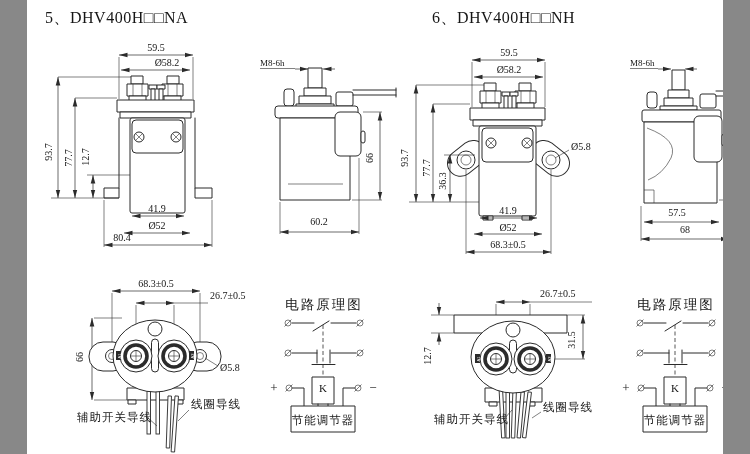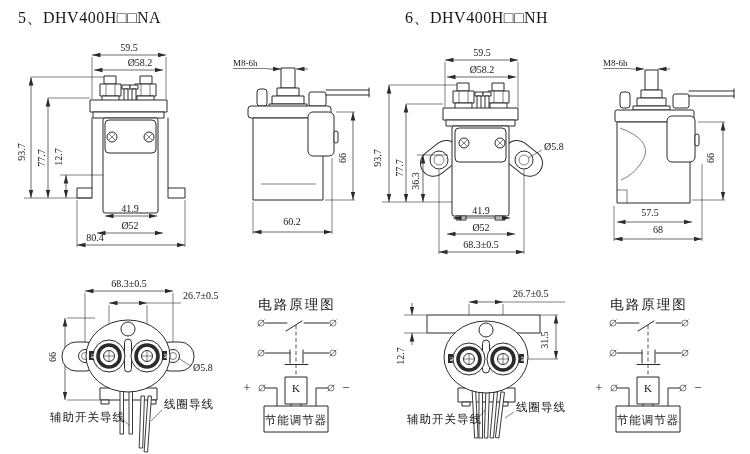--- a/index.html
+++ b/index.html
@@ -1,16 +1,16 @@
 <!DOCTYPE html>
 <html><head>
 <meta charset="utf-8">
 <style>
   html,body{margin:0;padding:0;background:#888;}
-  .page{position:relative;width:750px;height:454px;background:#ffffff;overflow:hidden;margin:0 auto;}
+  .page{position:relative;width:696px;height:454px;background:#ffffff;overflow:hidden;margin:0 auto;}
   svg{position:absolute;left:0;top:0;}
   .ln{fill:none;stroke:#2b2b2b;stroke-width:1;stroke-linejoin:round;stroke-linecap:round;}
   .fw{fill:#ffffff;stroke:#2b2b2b;stroke-width:1;stroke-linejoin:round;}
   .dim{fill:none;stroke:#2b2b2b;stroke-width:0.7;}
   .thin{fill:none;stroke:#2b2b2b;stroke-width:0.6;}
   .ring{fill:none;stroke:#2b2b2b;stroke-width:3.6;}
   .dark{fill:#2b2b2b;stroke:none;}
   .dsh{fill:none;stroke:#2b2b2b;stroke-width:0.8;stroke-dasharray:4 2.5;}
   .wire{fill:#ffffff;stroke:#2b2b2b;stroke-width:0.9;}
   text{fill:#161616;}

